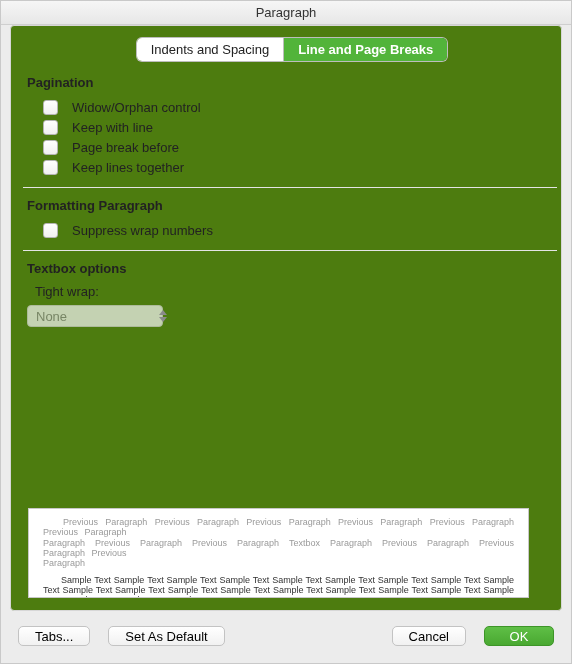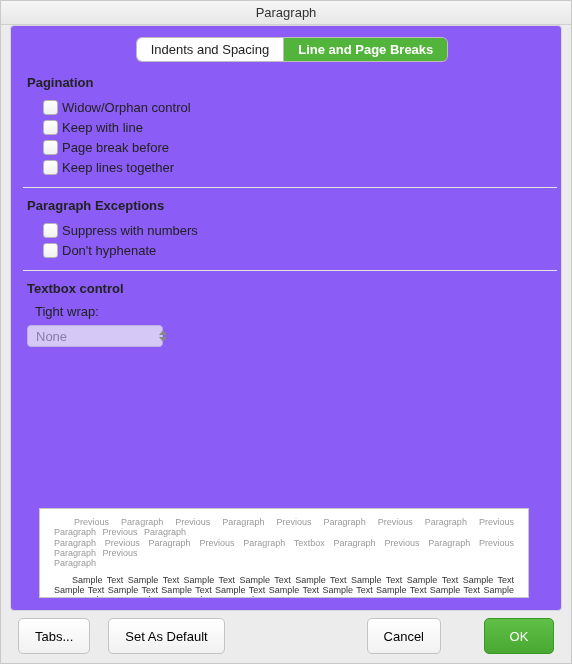--- a/index.html
+++ b/index.html
@@ -19,21 +19,21 @@
     line-height: 24px;
     text-align: center;
     font-size: 13px;
     color: #333;
     background: linear-gradient(#f6f6f6, #e7e7e7);
     border-bottom: 1px solid #cfcfcf;
   }
   .content {
     position: absolute;
     top: 24px; left: 9px; right: 9px; bottom: 52px;
-    background: #8b5cf6;
+    background: #4d7c0f;
     border: 1px solid #d7d7d7;
     border-radius: 4px;
     padding: 10px 4px 14px 16px;
     overflow: hidden;
   }
   .tabs { display:flex; justify-content:center; margin: 2px 0 14px 0; }
   .segmented {
     display:flex;
     border-radius: 5px;
     overflow:hidden;
@@ -45,21 +45,21 @@
     background: #fff;
     cursor: pointer;
     border-right: 1px solid #bdbdbd;
   }
   .segmented .seg:last-child { border-right: none; font-weight: bold; }
   .segmented .seg.active {
     background: #52b43a;
     color: #fff;
   }
   .section-title { font-weight: 700; margin: 8px 0 8px 0; font-size: 13px; }
-  .check-row { display:flex; align-items:center; gap:4px; margin: 1px 0 1px 16px; padding:2px 0; }
+  .check-row { display:flex; align-items:center; gap:14px; margin: 1px 0 1px 16px; padding:2px 0; }
   .check-row input[type=checkbox] {
     width: 15px; height: 15px; margin:0;
     appearance: none;
     border: 1px solid #b5b5b5;
     border-radius: 3px;
     background: linear-gradient(#fff,#f1f1f1);
   }
   .sep { border:0; border-top:1px solid #e4e4e4; margin: 10px 0 10px -4px; }
   .field-label { margin: 4px 0 6px 8px; }
   .select-wrap { position:relative; width: 148px; }
@@ -76,56 +76,55 @@
   }
   .select-chevrons {
     position:absolute; right:4px; top:2px; width:16px; height:18px;
     display:flex; flex-direction:column; align-items:center; justify-content:center;
     pointer-events:none;
     color:#7a7a7a;
   }
   .select-chevrons svg { display:block; }
   .preview {
     position:absolute;
-    left: 28px; right: 32px;
+    left: 17px; right: 32px;
     bottom: 12px;
     height: 90px;
     background: #fff;
     border: 1px solid #c8c8c8;
     padding: 8px 14px;
     overflow: hidden;
   }
   .preview .pv-line { font-size: 9px; color:#9a9a9a; line-height:1.15; word-spacing: 4px; text-align: justify; }
   .preview .pv-line.indent { text-indent: 20px; }
   .preview .pv-sample { font-size: 9px; color:#333; line-height:1.15; text-align: justify; margin-top:6px; text-indent:18px; }
   .footer {
     position:absolute; left:9px; right:9px; bottom:10px; height:34px;
     display:flex; align-items:center;
   }
   .footer .spacer { flex:1; }
   .btn {
-    height: 36px;
+    height: 20px;
     padding: 0 16px;
     font-size: 13px;
     border-radius: 5px;
     border: 1px solid #c3c3c3;
     background: linear-gradient(#ffffff,#f1f1f1);
     cursor: pointer;
     margin-right: 8px;
   }
   .btn:last-child { margin-right: 0; }
   .btn-primary {
     background: linear-gradient(#5fbf46,#49a831);
     border: 1px solid #3d9528;
     color: #fff;
     min-width: 70px;
-    margin-left: 15px;
   }
   .btn-left-group { display:flex; gap:10px; margin-left:8px; }
-  .btn-right-group { display:flex; gap:20px; margin-right:8px; }
+  .btn-right-group { display:flex; gap:10px; margin-right:8px; }
 </style>
 </head>
 <body>
 
 <div class="window">
   <div class="titlebar">Paragraph</div>
 
   <div class="content">
     <div class="tabs">
       <div class="segmented">
@@ -147,33 +146,29 @@
       <input type="checkbox" style="">
       <span>Page break before</span>
     </label>
     <label class="check-row">
       <input type="checkbox" style="">
       <span>Keep lines together</span>
     </label>
 
     <hr class="sep">
 
-    <div class="section-title">Paragraph Exceptions</div>
-    <label class="check-row">
-      <input type="checkbox" style="">
-      <span>Suppress with numbers</span>
-    </label>
-    <label class="check-row">
-      <input type="checkbox" style="">
-      <span>Don't hyphenate</span>
+    <div class="section-title">Formatting Paragraph</div>
+    <label class="check-row">
+      <input type="checkbox" style="">
+      <span>Suppress wrap numbers</span>
     </label>
 
     <hr class="sep">
 
-    <div class="section-title">Textbox control</div>
+    <div class="section-title">Textbox options</div>
     <div class="field-label">Tight wrap:</div>
     <div class="select-wrap">
       <select class="disabled-look" disabled="">
         <option>None</option>
       </select>
       <span class="select-chevrons">
         <svg width="8" height="6" viewBox="0 0 8 6">
             <path d="M4 0 L8 5 L0 5 Z" fill="#8a8a8a"></path>
           </svg>
         <svg width="8" height="6" viewBox="0 0 8 6">

